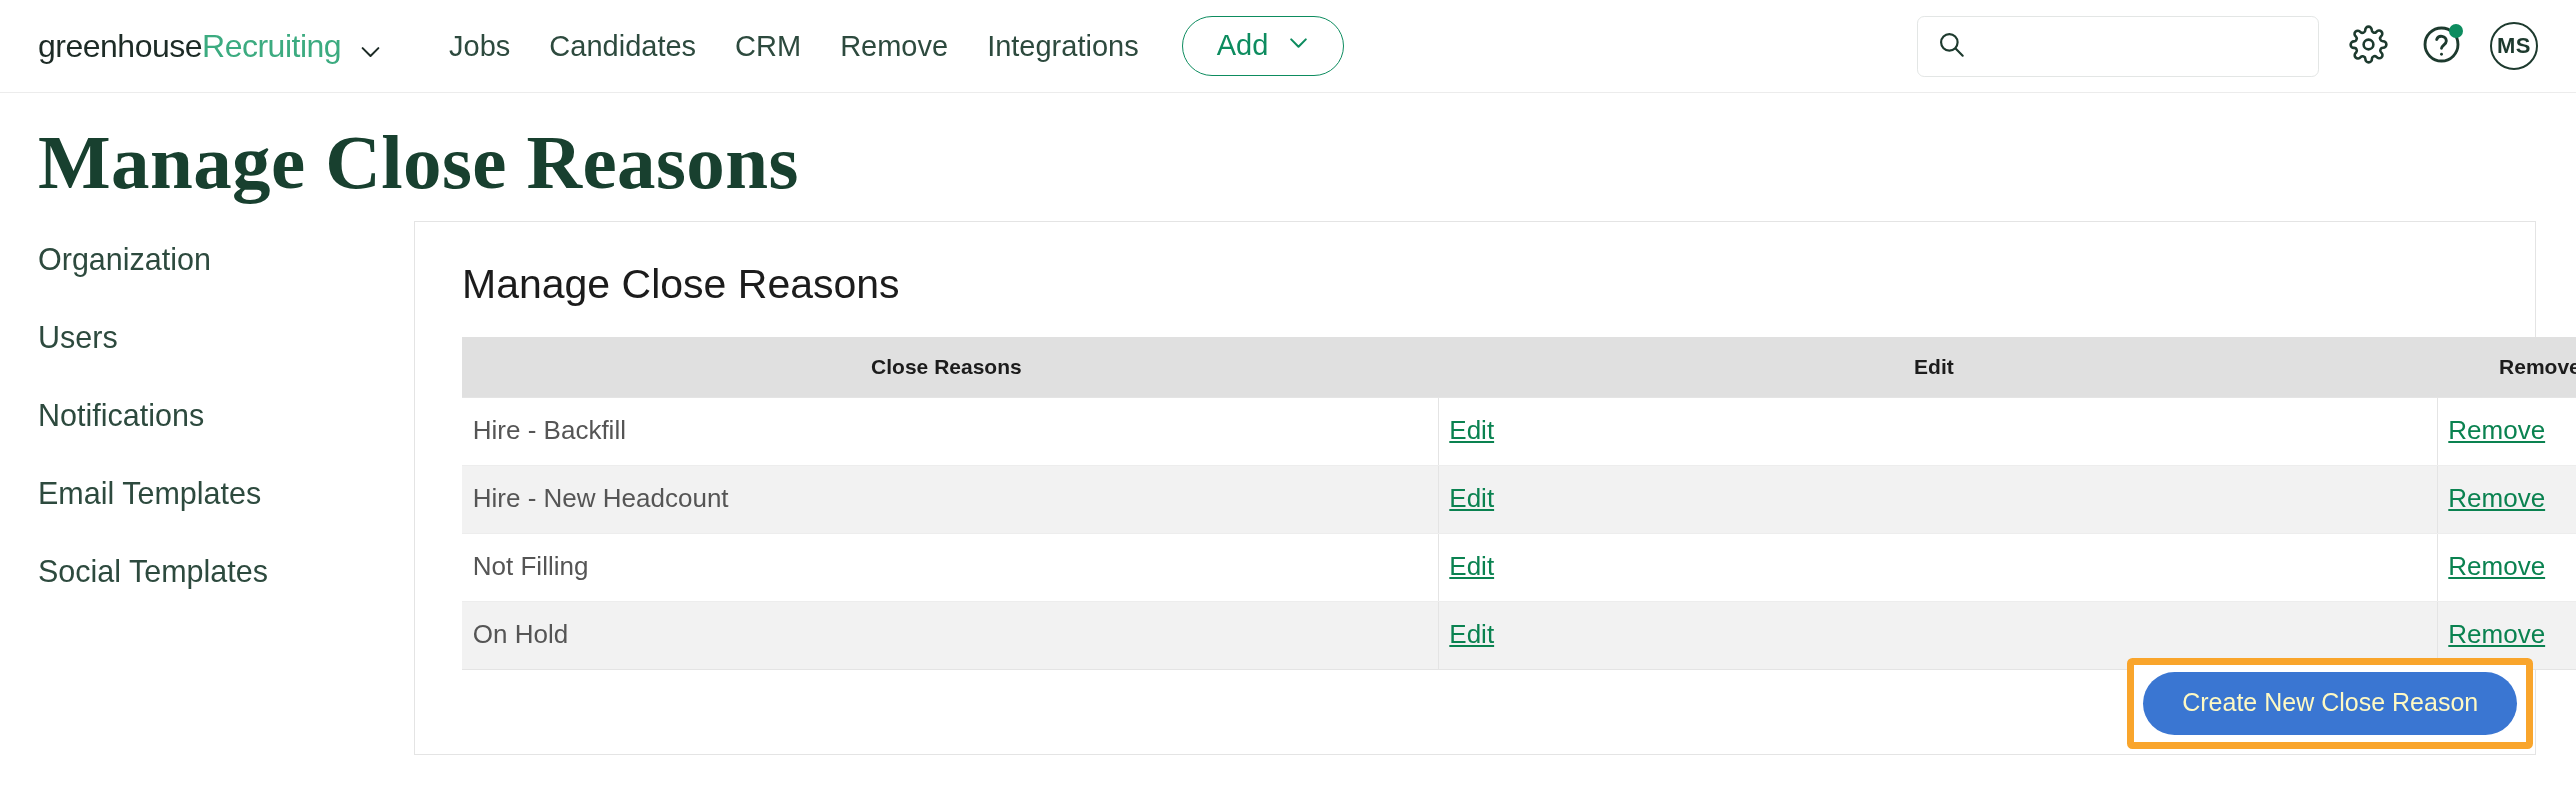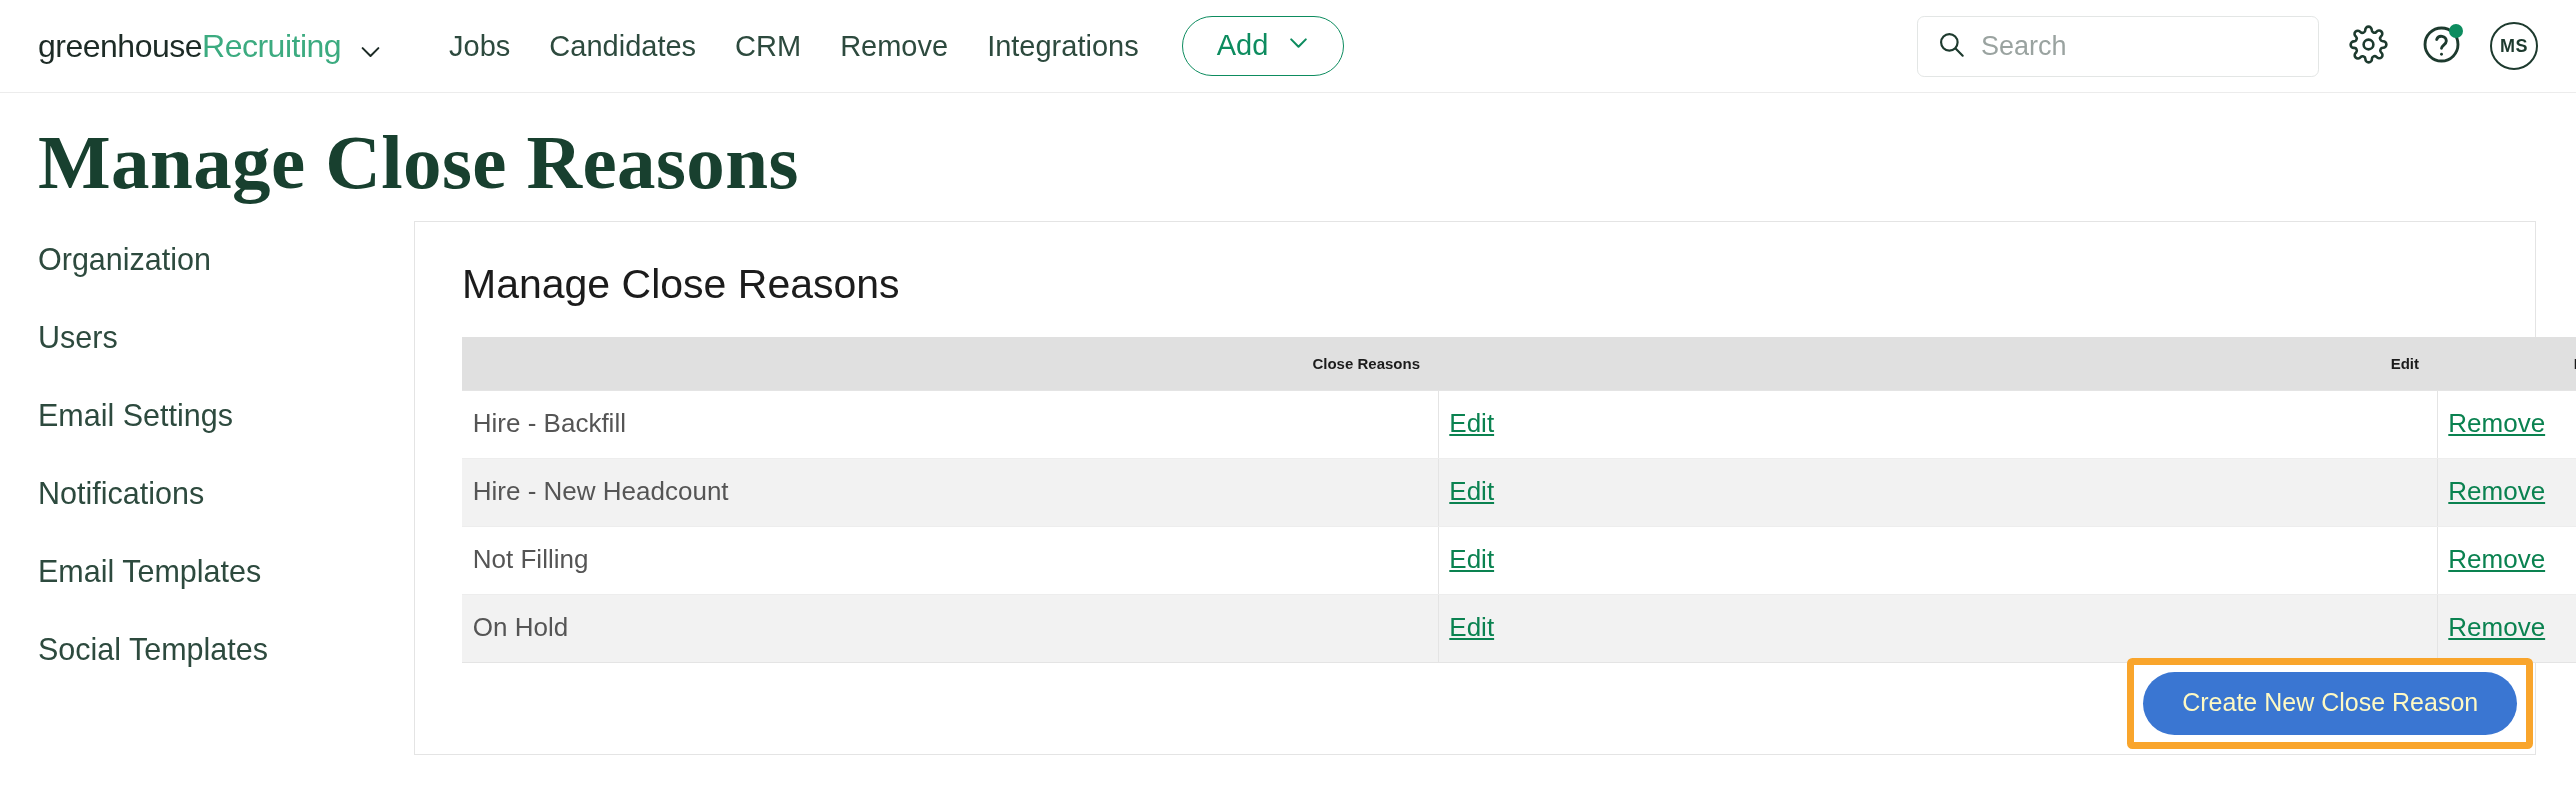--- a/index.html
+++ b/index.html
@@ -113,21 +113,21 @@
     border-radius: 50%;
     background: #0d8c5f;
   }
   .avatar {
     width: 48px; height: 48px;
     border: 2.7px solid #1d3a2e;
     border-radius: 50%;
     display: inline-flex;
     align-items: center;
     justify-content: center;
-    font-size: 18px;
+    font-size: 22px;
     font-weight: 700;
     color: #1d3a2e;
     cursor: pointer;
     letter-spacing: 0.4px;
   }
 
   
   .page-title {
     font-family: "Liberation Serif", serif;
     font-size: 77px;
@@ -174,22 +174,22 @@
     margin-bottom: 29px;
   }
 
   table.reasons {
     width: 2027px;
     border-collapse: collapse;
     table-layout: fixed;
   }
   table.reasons th {
     background: #e0e0e0;
-    text-align: right;
-    font-size: 15px;
+    text-align: center;
+    font-size: 21px;
     font-weight: 700;
     color: #1c1c1c;
     padding: 18px 18px 18px 10.8px;
     border: none;
   }
   table.reasons th.col-reason { width: 976px; }
   table.reasons th.col-edit   { width: 999px; }
   table.reasons th.col-remove { width: 213px; }
 
   table.reasons td {
@@ -269,21 +269,20 @@
 
   <div class="nav-right">
 
     <div class="searchbox">
       <span>
         <svg width="30.5" height="30.5" viewBox="0 0 24 24" fill="none" stroke="#1d3a2e" stroke-width="1.7" stroke-linecap="round">
             <circle cx="10.5" cy="10.5" r="6.5"></circle>
             <line x1="15.4" y1="15.4" x2="21" y2="21"></line>
           </svg>
       </span>
-      <input class="search-input" type="text" placeholder="Search" style="">
     </div>
 
     <div class="icon-btn">
       <span>
         <svg width="39" height="39" viewBox="0 0 24 24" fill="none" stroke="#1d3a2e" stroke-width="1.6" stroke-linecap="round" stroke-linejoin="round">
           <circle cx="12" cy="12" r="3"></circle>
           <path d="M19.4 15a1.6 1.6 0 0 0 .3 1.8l.1.1a2 2 0 1 1-2.8 2.8l-.1-.1a1.6 1.6 0 0 0-1.8-.3 1.6 1.6 0 0 0-1 1.5V21a2 2 0 1 1-4 0v-.1A1.6 1.6 0 0 0 9 19.4a1.6 1.6 0 0 0-1.8.3l-.1.1a2 2 0 1 1-2.8-2.8l.1-.1a1.6 1.6 0 0 0 .3-1.8 1.6 1.6 0 0 0-1.5-1H3a2 2 0 1 1 0-4h.1A1.6 1.6 0 0 0 4.6 9a1.6 1.6 0 0 0-.3-1.8l-.1-.1a2 2 0 1 1 2.8-2.8l.1.1a1.6 1.6 0 0 0 1.8.3H9a1.6 1.6 0 0 0 1-1.5V3a2 2 0 1 1 4 0v.1a1.6 1.6 0 0 0 1 1.5 1.6 1.6 0 0 0 1.8-.3l.1-.1a2 2 0 1 1 2.8 2.8l-.1.1a1.6 1.6 0 0 0-.3 1.8V9a1.6 1.6 0 0 0 1.5 1H21a2 2 0 1 1 0 4h-.1a1.6 1.6 0 0 0-1.5 1z"></path>
         </svg>
       </span>
     </div>
@@ -305,21 +304,20 @@
   </div>
 </div>
 
 <h1 class="page-title">Manage Close Reasons</h1>
 
 <div class="layout">
 
   <aside class="sidebar">
     <a class="side-item" href="#">Organization</a>
     <a class="side-item" href="#">Users</a>
-    <a class="side-item" href="#">Email Settings</a>
     <a class="side-item" href="#">Notifications</a>
     <a class="side-item" href="#">Email Templates</a>
     <a class="side-item" href="#">Social Templates</a>
   </aside>
 
   <section class="card">
     <h2 class="card-title">Manage Close Reasons</h2>
 
     <table class="reasons">
       <thead>

